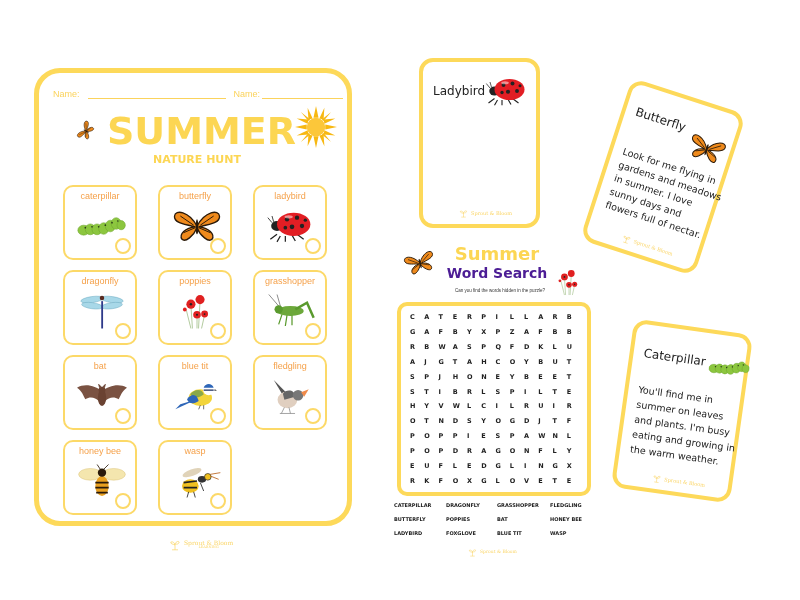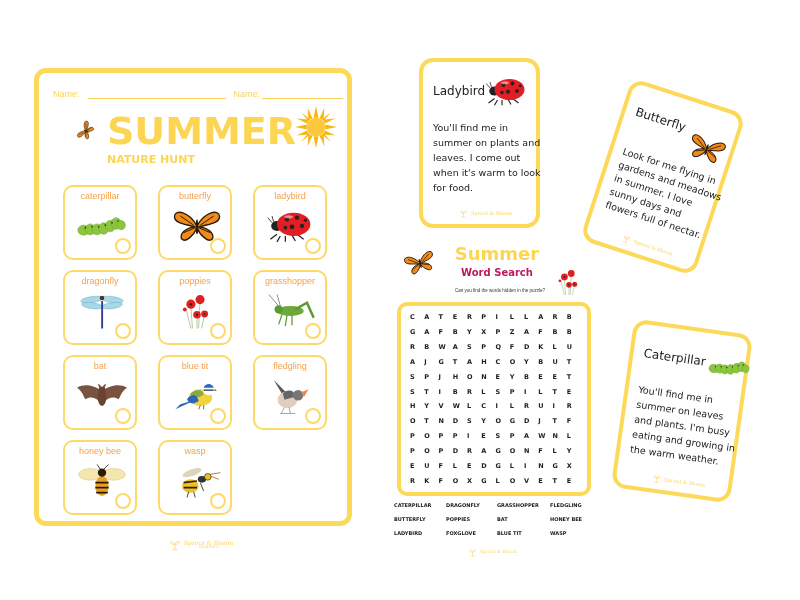--- a/index.html
+++ b/index.html
@@ -2,37 +2,37 @@
 <html><head>
 <meta charset="utf-8">
 <style>
   * { box-sizing: border-box; margin: 0; padding: 0; }
   html, body { width: 800px; height: 600px; background: #ffffff; overflow: hidden; }
   body { position: relative; font-family: "DejaVu Sans", sans-serif; }
 
   
   .hunt-sheet {
     position: absolute; left: 34px; top: 68px; width: 318px; height: 458px;
-    border: 5px solid #fdd95a; border-radius: 12px; background: #fff;
+    border: 5px solid #fdd95a; border-radius: 26px; background: #fff;
   }
   .name-row {
     position: absolute; left: 14px; top: 14px; width: 290px; height: 12px;
     display: flex; align-items: flex-end; font-family: "Liberation Sans", sans-serif;
     font-size: 9px; color: #fbd35c;
   }
   .name-row .line { border-bottom: 1px solid #fbd35c; height: 8px; }
   .name-row .l1 { width: 140px; margin-left: 8px; margin-right: 8px; }
   .name-row .l2 { width: 82px; margin-left: 2px; }
   .title-summer {
     position: absolute; left: 68px; top: 36px; width: 180px; text-align: center;
     font-family: "DejaVu Sans", sans-serif; font-weight: bold; font-size: 38px;
     color: #fcd653; letter-spacing: 0px; line-height: 44px;
   }
   .title-sub {
-    position: absolute; left: 68px; top: 80px; width: 180px; text-align: left;
+    position: absolute; left: 68px; top: 80px; width: 180px; text-align: center;
     font-family: "DejaVu Sans", sans-serif; font-weight: bold; font-size: 11px;
     color: #fcd653; line-height: 14px;
   }
   .hdr-butterfly { position: absolute; left: 37px; top: 48px; }
   .hdr-sun { position: absolute; left: 256px; top: 33px; }
 
   .hunt-grid {
     position: absolute; left: 24px; top: 112px; width: 260px;
     display: grid; grid-template-columns: repeat(3, 74px); column-gap: 21px; row-gap: 10px;
   }
@@ -77,21 +77,21 @@
   .card-caterpillar { left: 622px; top: 326px; width: 120px; height: 170px; transform: rotate(8deg); }
 
   
   .ws-title1 {
     position: absolute; left: 442px; top: 244px; width: 110px; text-align: center;
     font-family: "DejaVu Sans", sans-serif; font-weight: bold; font-size: 18px; color: #fcd653;
     line-height: 20px;
   }
   .ws-title2 {
     position: absolute; left: 432px; top: 264px; width: 130px; text-align: center;
-    font-family: "DejaVu Sans", sans-serif; font-weight: bold; font-size: 10px; color: #be185d;
+    font-family: "DejaVu Sans", sans-serif; font-weight: bold; font-size: 14px; color: #4c1d95;
     line-height: 18px;
   }
   .ws-instr {
     position: absolute; left: 430px; top: 288px; width: 140px; text-align: center;
     font-family: "Liberation Sans", sans-serif; font-size: 4.5px; color: #333;
   }
   .ws-butterfly { position: absolute; left: 404px; top: 250px; }
   .ws-poppies { position: absolute; left: 552px; top: 262px; }
   .ws-grid {
     position: absolute; left: 397px; top: 302px; width: 194px; height: 194px;
@@ -375,21 +375,20 @@
       <span style="font-size:3.5px">LEARNING</span>
     </span>
   </div>
 </div>
 
 <div class="fact-card card-ladybird">
   <div class="fc-title" style="top:22px">Ladybird</div>
   <svg class="fc-art" style="left:62px;top:14px" width="46" height="30" viewBox="0 0 60 40">
       <use href="#sym-ladybird"></use>
     </svg>
-  <div class="fc-text" style="top:58px;width:108px;font-size:9.5px;line-height:15px">You'll find me in summer on plants and leaves. I come out when it's warm to look for food.</div>
   <div class="brand-foot fc-brand" style="left:36px">
     <svg width="9" height="9">
         <use href="#sym-sprout"></use>
       </svg>
     <span class="brand-text">
         <span>Sprout &amp; Bloom</span>
       </span>
   </div>
 </div>
 

